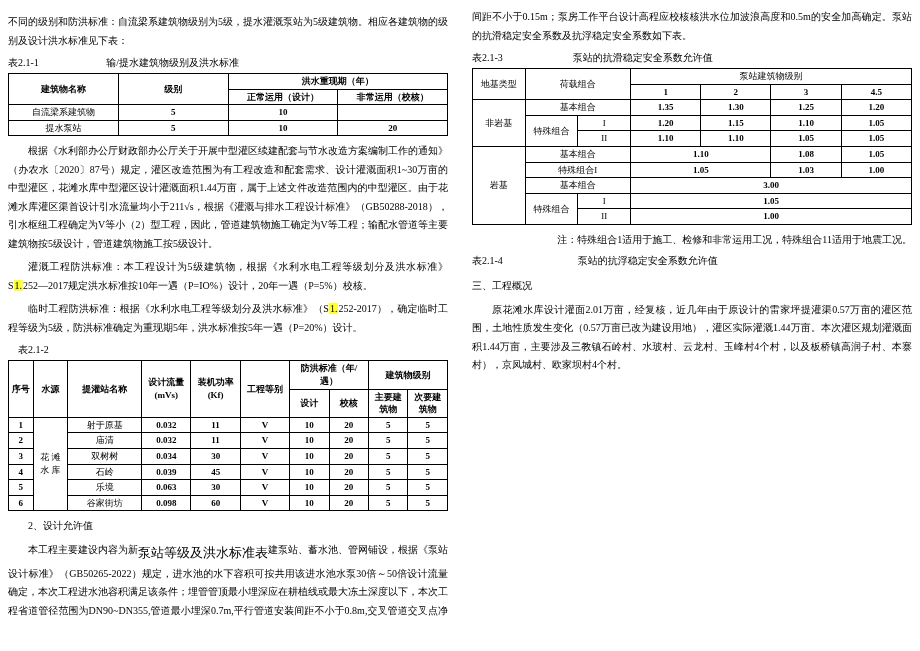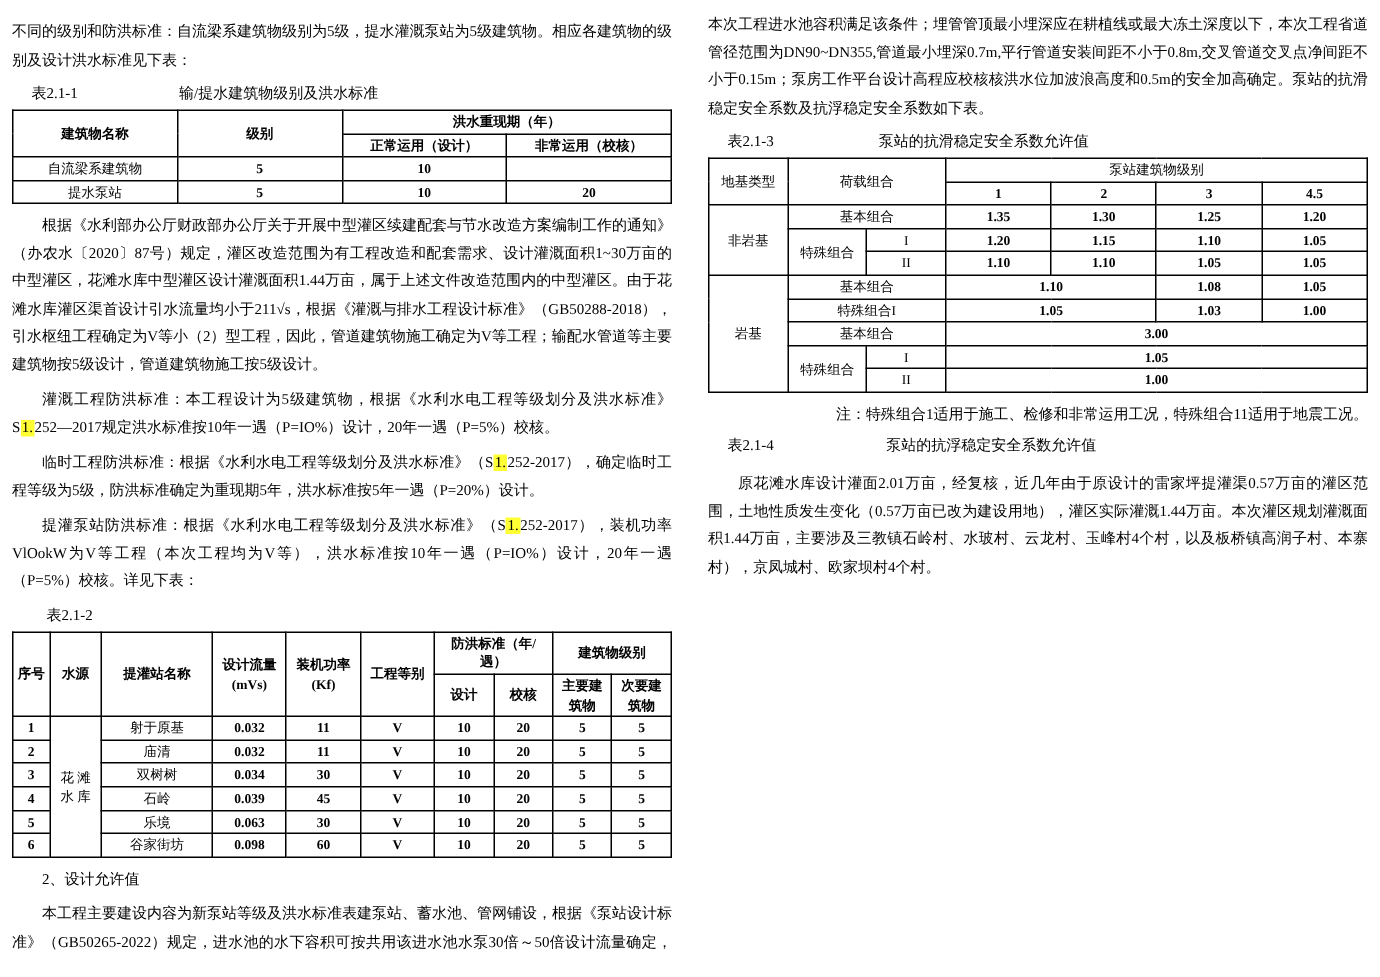--- a/index.html
+++ b/index.html
@@ -19,21 +19,21 @@
     }
     p {
       margin: 5px 0;
       line-height: 1.85;
       text-align: justify;
       text-indent: 2em;
       font-family: Liberation Serif, serif;
     }
     p.noindent { text-indent: 0; }
     .tbl-label {
-      margin: 4px 0 2px 13px;
+      margin: 4px 0 2px 0;
       line-height: 1.6;
       text-indent: 0;
       white-space: pre;
     }
     table {
       border-collapse: collapse;
       width: 100%;
       table-layout: fixed;
       font-size: 9px;
       margin-bottom: 6px;
@@ -89,23 +89,20 @@
   <p>根据《水利部办公厅财政部办公厅关于开展中型灌区续建配套与节水改造方案编制工作的通知》（办农水〔2020〕87号）规定，灌区改造范围为有工程改造和配套需求、设计灌溉面积1~30万亩的中型灌区，花滩水库中型灌区设计灌溉面积1.44万亩，属于上述文件改造范围内的中型灌区。由于花滩水库灌区渠首设计引水流量均小于211√s，根据《灌溉与排水工程设计标准》（GB50288-2018），引水枢纽工程确定为V等小（2）型工程，因此，管道建筑物施工确定为V等工程；输配水管道等主要建筑物按5级设计，管道建筑物施工按5级设计。</p>
 
   <p>
     <span>灌溉工程防洪标准：本工程设计为5级建筑物，根据《水利水电工程等级划分及洪水标准》S</span><span class="hl">1.</span><span>252—2017规定洪水标准按10年一遇（P=IO%）设计，20年一遇（P=5%）校核。</span>
   </p>
 
   <p>
     <span>临时工程防洪标准：根据《水利水电工程等级划分及洪水标准》（S</span><span class="hl">1.</span><span>252-2017），确定临时工程等级为5级，防洪标准确定为重现期5年，洪水标准按5年一遇（P=20%）设计。</span>
   </p>
 
-  <p>
-    <span>提灌泵站防洪标准：根据《水利水电工程等级划分及洪水标准》（S</span><span class="hl">1.</span><span>252-2017），装机功率VlOokW为V等工程（本次工程均为V等），洪水标准按10年一遇（P=IO%）设计，20年一遇（P=5%）校核。详见下表：</span>
-  </p>
 
   <p class="tbl-label" style="text-indent:1em;">表2.1-2</p>
   <table>
     <colgroup>
       <col style="width:5%">
         <col style="width:7%">
         <col style="width:15%">
       <col style="width:10%">
         <col style="width:10%">
         <col style="width:10%">
@@ -197,21 +194,21 @@
       <td class="bold">20</td>
       <td class="bold">5</td>
       <td class="bold">5</td>
     </tr>
   </tbody>
     </table>
 
   <p style="text-indent:2em;">2、设计允许值</p>
 
   <p>
-    <span>本工程主要建设内容为新</span><sup style="font-size:10px; vertical-align:top;">泵站等级及洪水标准表</sup><span>建泵站、蓄水池、管网铺设，根据《泵站设计标准》（GB50265-2022）规定，进水池的水下容积可按共用该进水池水泵30倍～50倍设计流量确定，本次工程进水池容积满足该条件；埋管管顶最小埋深应在耕植线或最大冻土深度以下，本次工程省道管径范围为DN90~DN355,管道最小埋深0.7m,平行管道安装间距不小于0.8m,交叉管道交叉点净间距不小于0.15m；泵房工作平台设计高程应校核核洪水位加波浪高度和0.5m的安全加高确定。泵站的抗滑稳定安全系数及抗浮稳定安全系数如下表。</span>
+    <span>本工程主要建设内容为新</span><sup style="font-size:13px; vertical-align:top;">泵站等级及洪水标准表</sup><span>建泵站、蓄水池、管网铺设，根据《泵站设计标准》（GB50265-2022）规定，进水池的水下容积可按共用该进水池水泵30倍～50倍设计流量确定，本次工程进水池容积满足该条件；埋管管顶最小埋深应在耕植线或最大冻土深度以下，本次工程省道管径范围为DN90~DN355,管道最小埋深0.7m,平行管道安装间距不小于0.8m,交叉管道交叉点净间距不小于0.15m；泵房工作平台设计高程应校核核洪水位加波浪高度和0.5m的安全加高确定。泵站的抗滑稳定安全系数及抗浮稳定安全系数如下表。</span>
   </p>
 
   <p class="tbl-label">表2.1-3                            泵站的抗滑稳定安全系数允许值</p>
   <table>
     <colgroup>
       <col style="width:12%">
         <col style="width:12%">
         <col style="width:12%">
       <col style="width:16%">
         <col style="width:16%">
@@ -282,15 +279,16 @@
   </tbody>
     </table>
   <p class="noindent" style="text-align:right; margin:2px 0;">注：特殊组合1适用于施工、检修和非常运用工况，特殊组合11适用于地震工况。</p>
 
   <p class="tbl-label">表2.1-4                              泵站的抗浮稳定安全系数允许值</p>
   <table>
     <tbody>
   </tbody>
     </table>
 
+  <p class="noindent">三、工程概况</p>
   <p>原花滩水库设计灌面2.01万亩，经复核，近几年由于原设计的雷家坪提灌渠0.57万亩的灌区范围，土地性质发生变化（0.57万亩已改为建设用地），灌区实际灌溉1.44万亩。本次灌区规划灌溉面积1.44万亩，主要涉及三教镇石岭村、水玻村、云龙村、玉峰村4个村，以及板桥镇高润子村、本寨村），京凤城村、欧家坝村4个村。</p>
 
 </div>
 
 </body></html>

